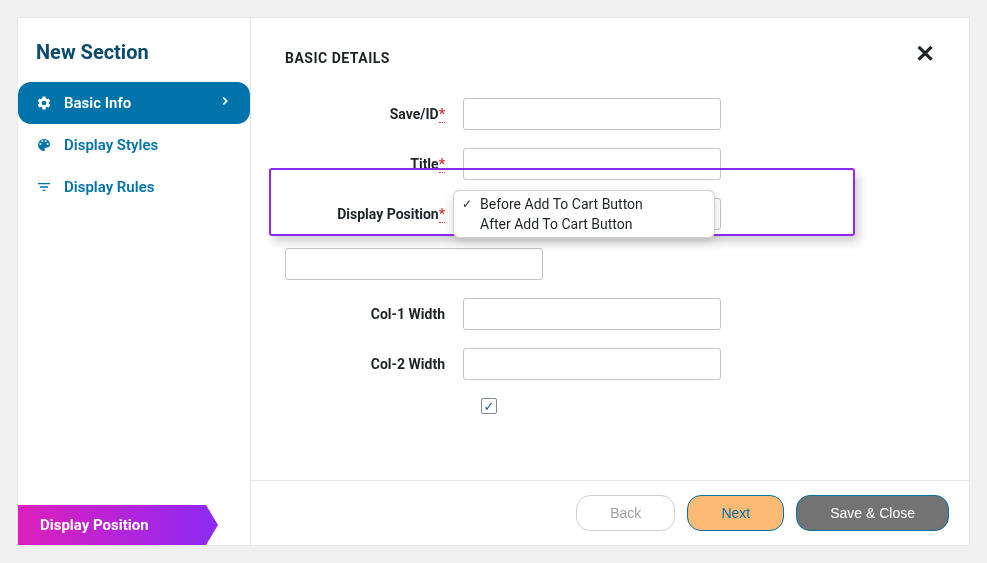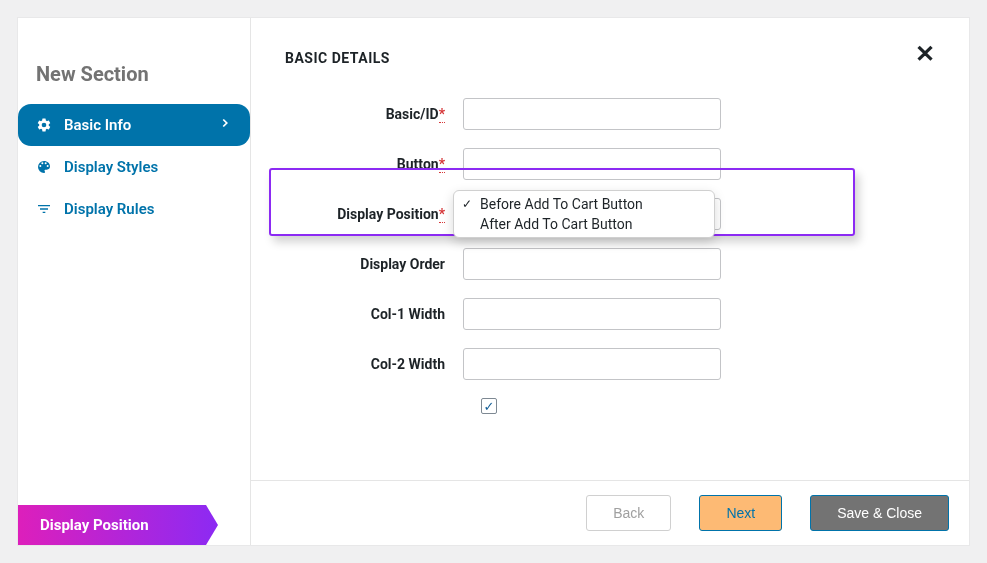--- a/index.html
+++ b/index.html
@@ -26,22 +26,21 @@
       width: 232px;
       background: #fff;
       display: flex;
       flex-direction: column;
       position: relative;
     }
     .sidebar-title {
       font-size: 20px;
       font-weight: 700;
       padding: 22px 18px 18px 18px;
-      color: #737373;
-      margin-top: 22px;
+      color: #0c4a6e;
     }
     .sidebar-tabs { list-style: none; }
     .sidebar-tab {
       display: flex;
       align-items: center;
       padding: 12px 18px;
       font-size: 15px;
       font-weight: 600;
       color: #0073aa;
       cursor: pointer;
@@ -222,29 +221,28 @@
     }
     .footer {
       border-top: 1px solid #e5e5e5;
       padding: 14px 20px 14px 20px;
       display: flex;
       justify-content: flex-end;
       gap: 12px;
     }
     .btn {
       height: 36px;
-      padding: 0 26px;
-      border-radius: 3px;
+      padding: 0 33px;
+      border-radius: 14px;
       font-size: 14px;
       font-weight: 500;
       cursor: pointer;
       display: inline-flex;
       align-items: center;
       justify-content: center;
-      margin-left: 16px;
     }
     .btn-back {
       background: #fff;
       border: 1px solid #d0d0d0;
       color: #a0a0a0;
     }
     .btn-next {
       background: #fdba74;
       border: 1px solid #0073aa;
       color: #0073aa;
@@ -306,28 +304,28 @@
         <span>✕</span>
       </button>
     </div>
 
     <div class="form-body">
 
       <div class="highlight-box"></div>
 
       <div class="form-row">
         <label class="form-label">
-          <span>Basic/ID</span><span class="req">*</span>
+          <span>Save/ID</span><span class="req">*</span>
         </label>
         <input class="form-input" type="text" value="" style="">
       </div>
 
       <div class="form-row">
         <label class="form-label">
-          <span>Button</span><span class="req">*</span>
+          <span>Title</span><span class="req">*</span>
         </label>
         <input class="form-input" type="text" value="" style="">
       </div>
 
       <div class="form-row">
         <label class="form-label">
           <span>Display Position</span><span class="req">*</span>
         </label>
         <div class="select-wrap">
           <div class="select-input">
@@ -341,21 +339,20 @@
             </div>
             <div class="dropdown-item">
               <span class="check"></span>
               <span class="opt">After Add To Cart Button</span>
             </div>
           </div>
         </div>
       </div>
 
       <div class="form-row">
-        <label class="form-label">Display Order</label>
         <input class="form-input" type="text" value="" style="">
       </div>
 
       <div class="form-row">
         <label class="form-label">Col-1 Width</label>
         <input class="form-input" type="text" value="" style="">
       </div>
 
       <div class="form-row">
         <label class="form-label">Col-2 Width</label>

